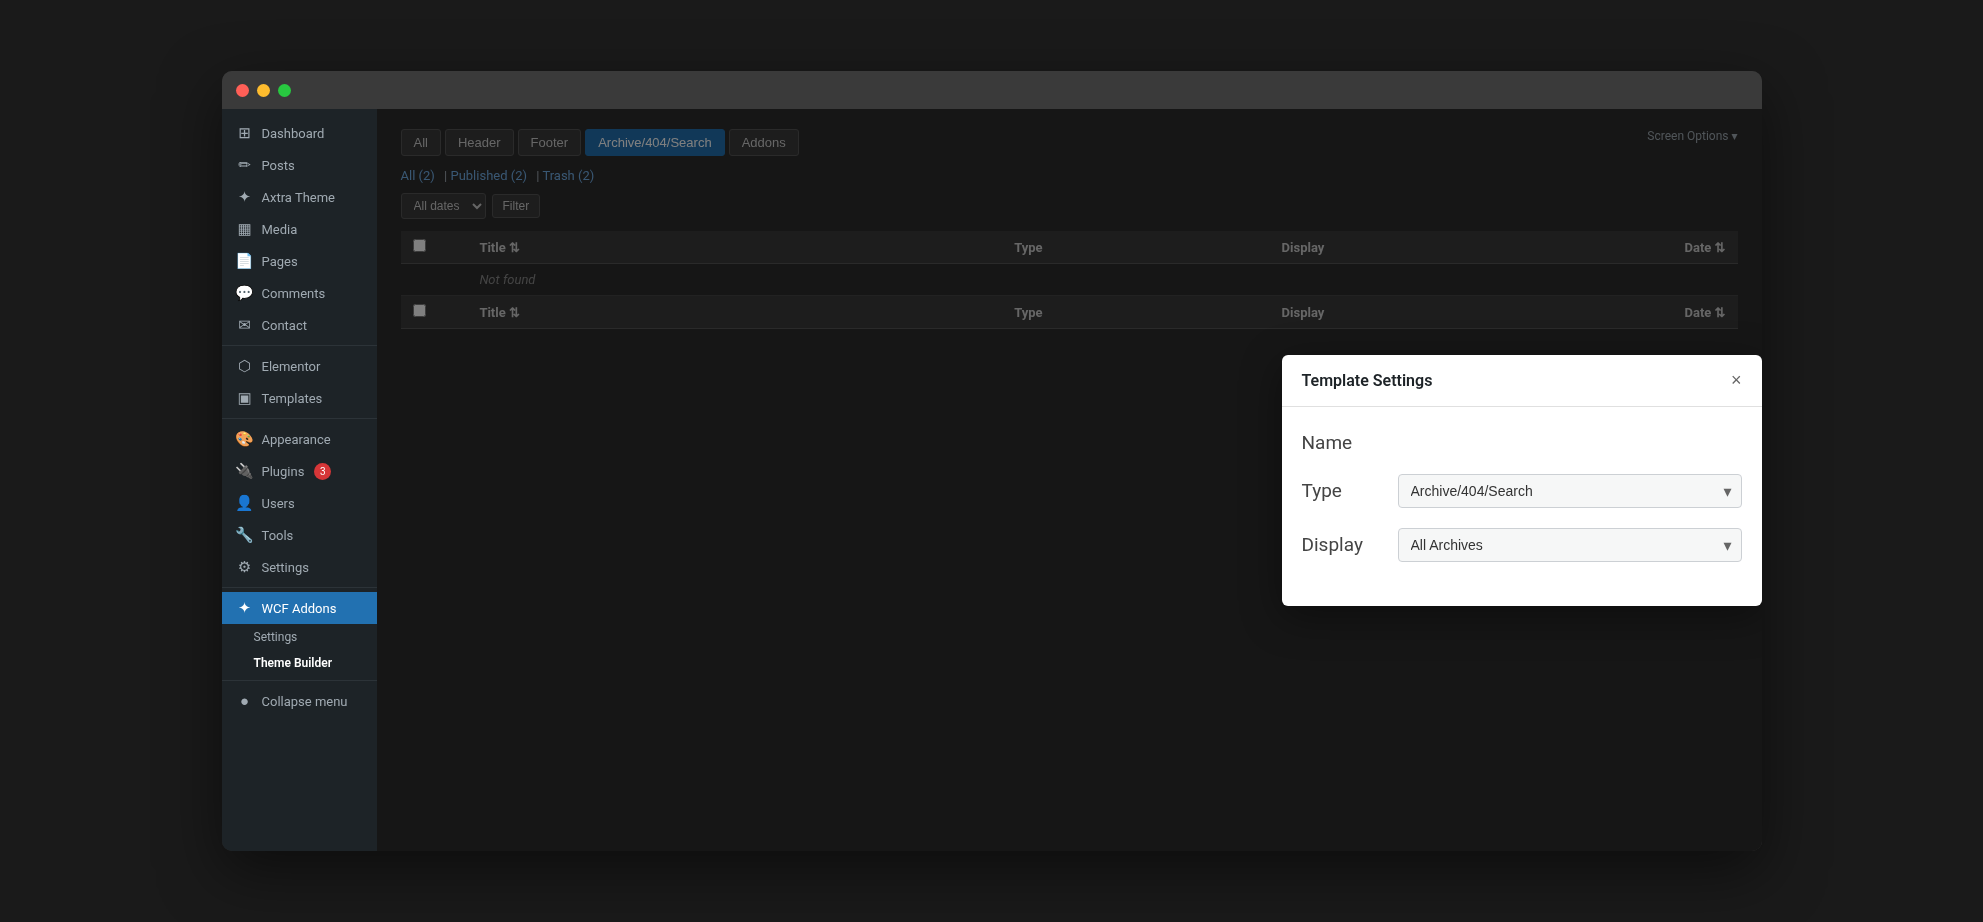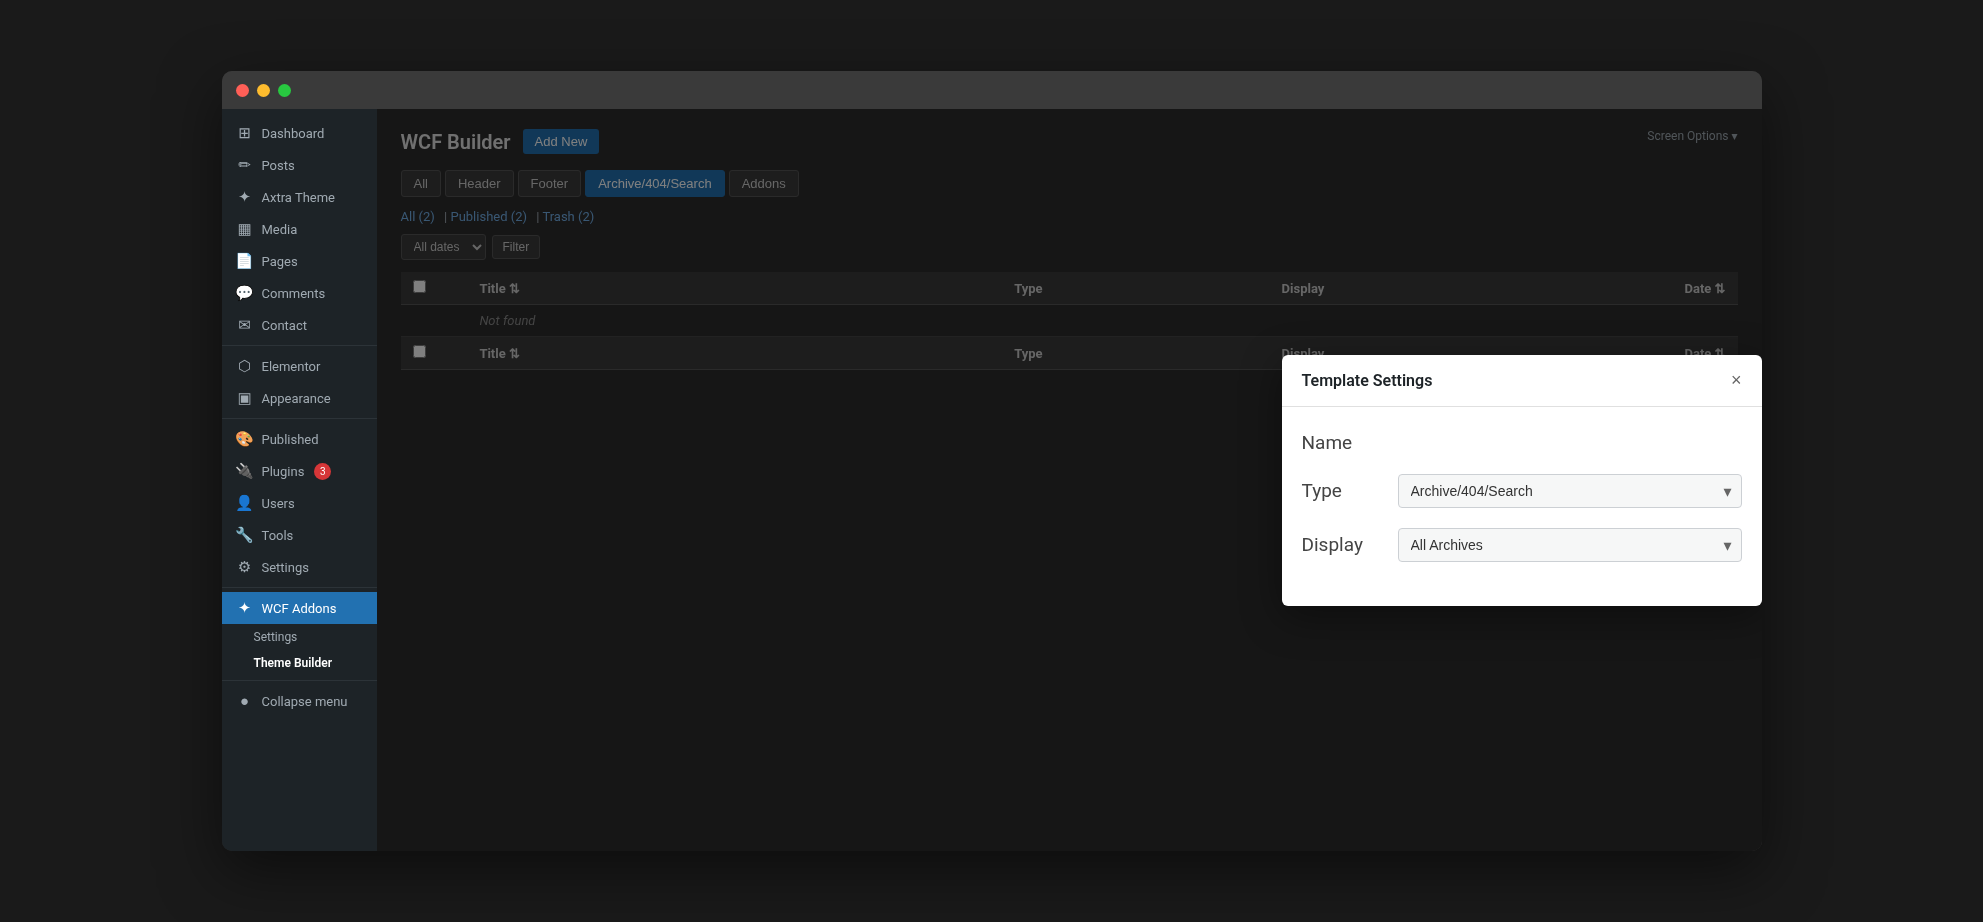--- a/index.html
+++ b/index.html
@@ -398,26 +398,26 @@
         <span class="icon">✉</span>
         <span>Contact</span>
       </div>
       <div class="sidebar-divider"></div>
       <div class="sidebar-item">
         <span class="icon">⬡</span>
         <span>Elementor</span>
       </div>
       <div class="sidebar-item">
         <span class="icon">▣</span>
+        <span>Templates</span>
+      </div>
+      <div class="sidebar-divider"></div>
+      <div class="sidebar-item">
+        <span class="icon">🎨</span>
         <span>Appearance</span>
-      </div>
-      <div class="sidebar-divider"></div>
-      <div class="sidebar-item">
-        <span class="icon">🎨</span>
-        <span>Published</span>
       </div>
       <div class="sidebar-item">
         <span class="icon">🔌</span>
         <span>Plugins</span>
         <span class="plugins-badge">3</span>
       </div>
       <div class="sidebar-item">
         <span class="icon">👤</span>
         <span>Users</span>
       </div>
@@ -442,24 +442,20 @@
       </div>
       <div class="sidebar-divider"></div>
       <div class="sidebar-item">
         <span class="icon">●</span>
         <span>Collapse menu</span>
       </div>
     </div>
 
     <div class="main-content">
       <div class="main-inner">
-        <div class="page-header">
-          <h1 class="page-title">WCF Builder</h1>
-          <button class="btn-add-new">Add New</button>
-        </div>
         <span class="screen-options">Screen Options ▾</span>
 
         <div class="tab-bar">
           <button class="tab-btn">All</button>
           <button class="tab-btn">Header</button>
           <button class="tab-btn">Footer</button>
           <button class="tab-btn active">Archive/404/Search</button>
           <button class="tab-btn">Addons</button>
         </div>
 

